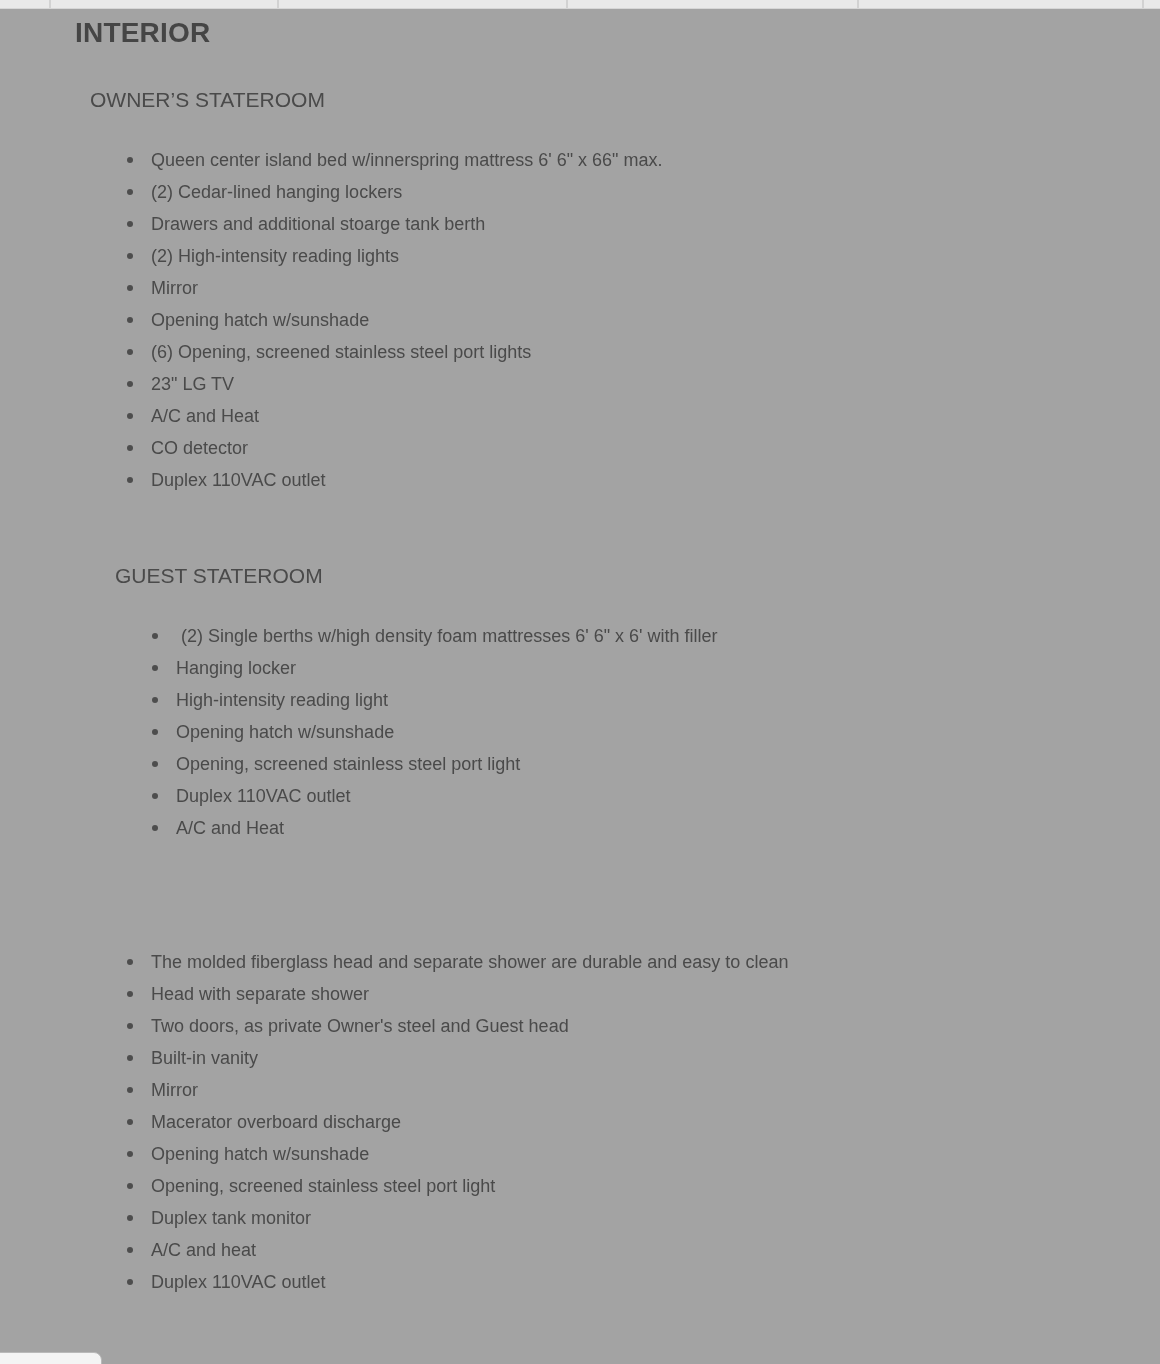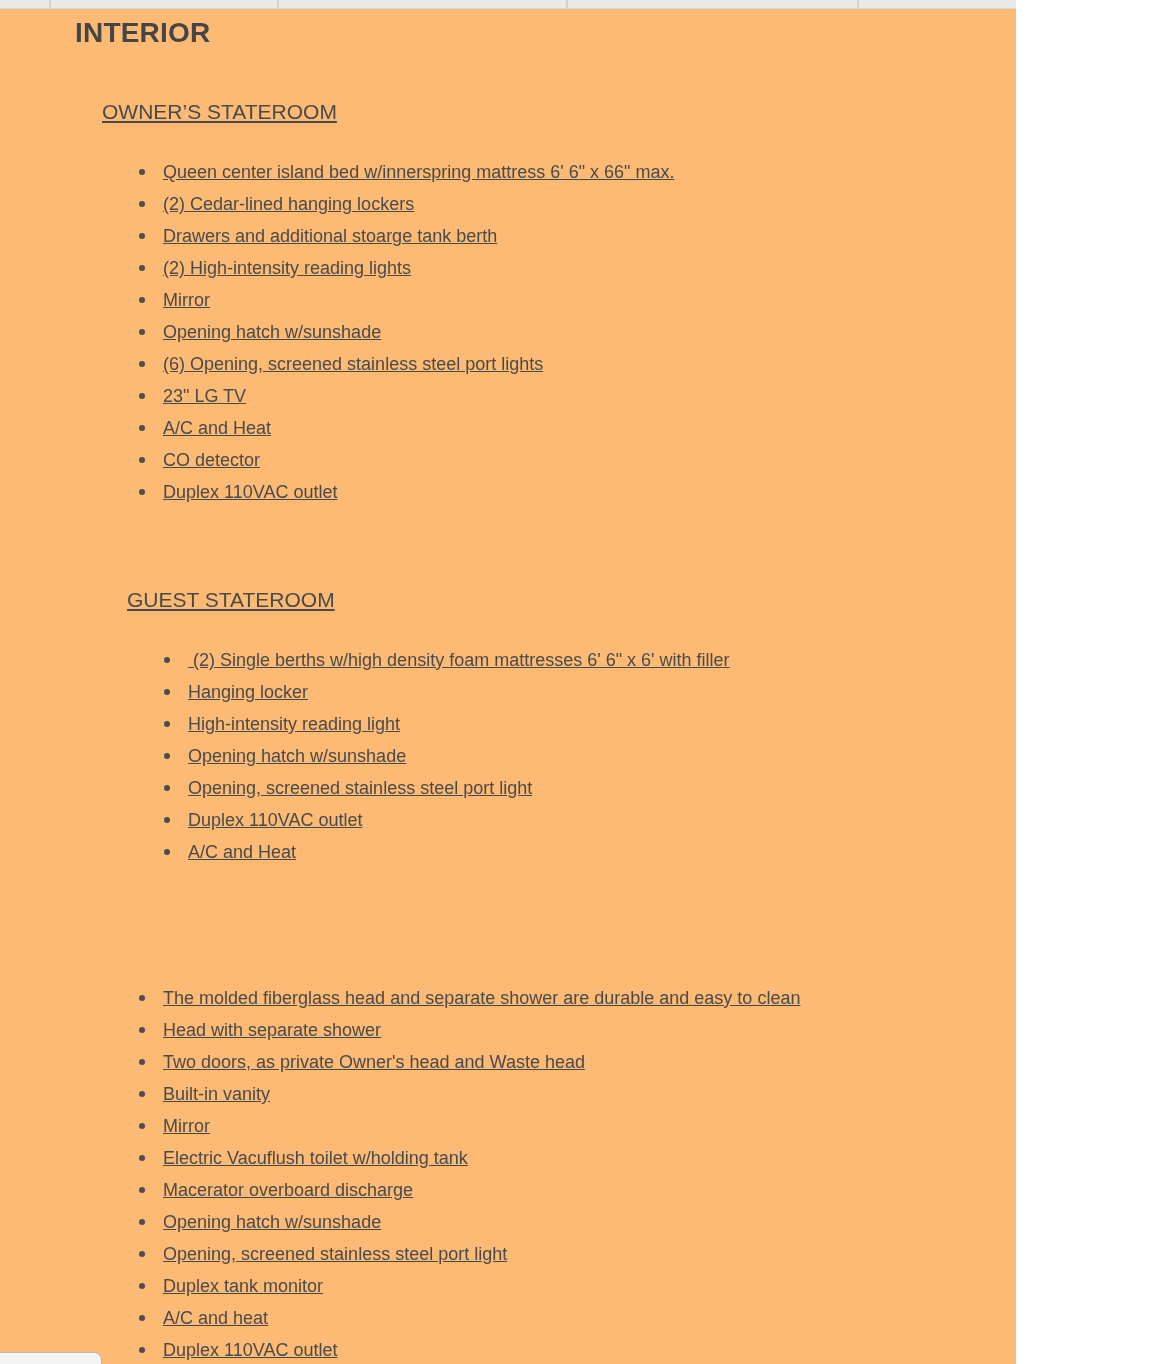--- a/index.html
+++ b/index.html
@@ -1,20 +1,20 @@
 <!DOCTYPE html>
 <html><head>
 <meta charset="utf-8">
 <style>
   html, body { margin: 0; padding: 0; background: #ffffff; }
   .viewport {
     position: relative;
-    width: 1016px;
+    width: 1160px;
     height: 1364px;
-    background: #fdba74;
+    background: #a3a3a3;
     overflow: hidden;
     font-family: "Liberation Sans", "DejaVu Sans", sans-serif;
     color: #4a4a4a;
   }
 
   
   .top-edge {
     position: absolute;
     top: 0; left: 0;
     width: 100%;
@@ -34,21 +34,21 @@
 
   .page-title {
     margin: 8px 0 0 75px;
     font-size: 28px;
     line-height: 32px;
     font-weight: bold;
     color: #454545;
     letter-spacing: 0.2px;
   }
 
-  .section { margin: 12px; text-decoration: underline; }
+  .section { margin: 0; }
   .section-owner  { padding-top: 38px; }
   .section-guest  { padding-top: 67px; padding-left: 25px; }
   .section-head   { padding-top: 71px; }
 
   .section-heading {
     margin: 0 0 0 90px;
     font-size: 21px;
     line-height: 26px;
     font-weight: normal;
     color: #4a4a4a;
@@ -134,24 +134,23 @@
             <li>Opening, screened stainless steel port light</li>
             <li>Duplex 110VAC outlet</li>
             <li>A/C and Heat</li>
           </ul>
   </section>
 
   <section class="section section-head">
     <ul class="feature-list">
             <li>The molded fiberglass head and separate shower are durable and easy to clean</li>
             <li>Head with separate shower</li>
-            <li>Two doors, as private Owner's head and Waste head</li>
+            <li>Two doors, as private Owner's steel and Guest head</li>
             <li>Built-in vanity</li>
             <li>Mirror</li>
-            <li>Electric Vacuflush toilet w/holding tank</li>
             <li>Macerator overboard discharge</li>
             <li>Opening hatch w/sunshade</li>
             <li>Opening, screened stainless steel port light</li>
             <li>Duplex tank monitor</li>
             <li>A/C and heat</li>
             <li>Duplex 110VAC outlet</li>
           </ul>
   </section>
 </div>
   </div>

